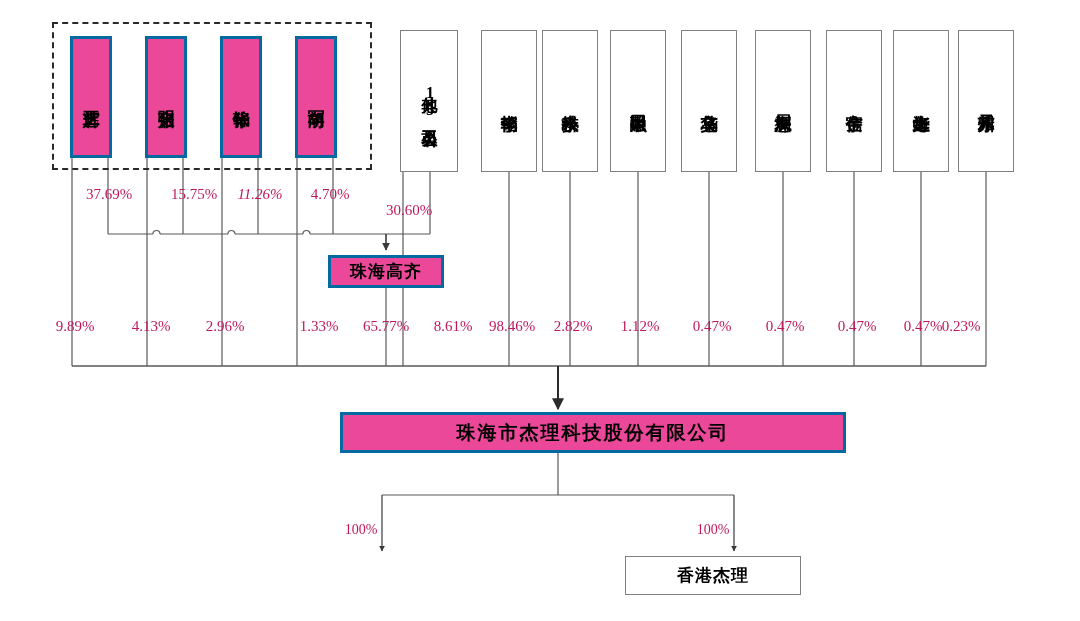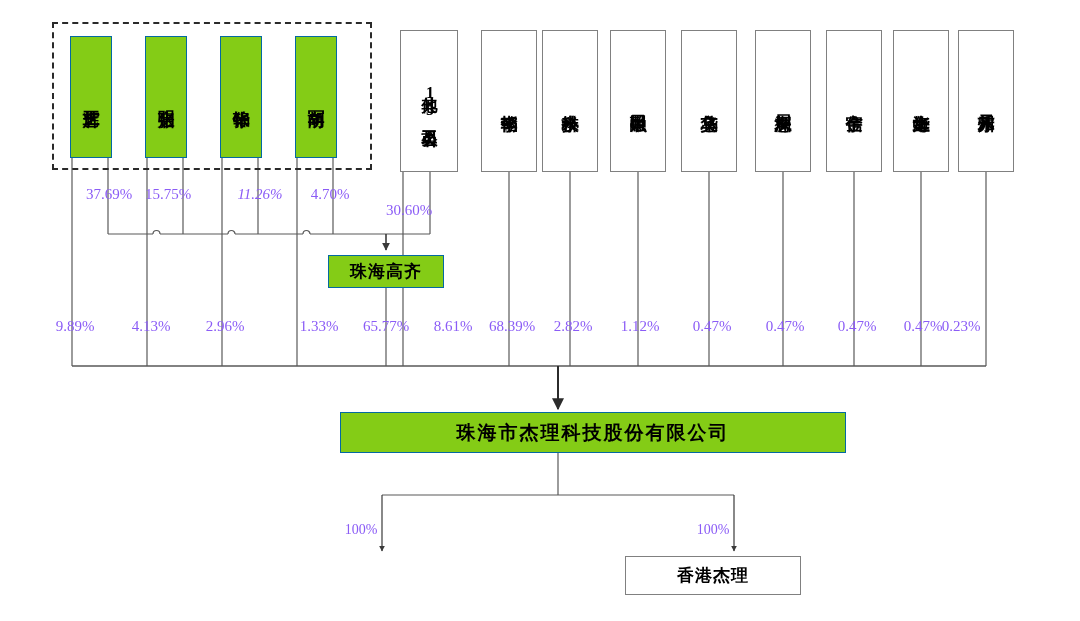--- a/index.html
+++ b/index.html
@@ -29,22 +29,22 @@
     border:1px solid #808080;
     background:#ffffff;
     display:flex;
     align-items:center;
     justify-content:center;
     text-align:center;
     font-family:"Liberation Serif","DejaVu Serif",serif;
     color:#000;
   }
   .node.filled{
-    background:#84cc16;
-    border:1px solid #0369a1;
+    background:#ec4899;
+    border:3px solid #0369a1;
   }
   
   .vnode{
     writing-mode:vertical-rl;
     text-orientation:upright;
     font-size:17px;
     line-height:1.02;
     letter-spacing:0px;
     font-weight:700;
     padding:6px 0;
@@ -68,21 +68,21 @@
     position:absolute;
     box-sizing:border-box;
     border:2px dashed #2a2a2a;
     background:transparent;
   }
   
   .pct{
     position:absolute;
     font-family:"Liberation Serif","DejaVu Serif",serif;
     font-size:15px;
-    color:#8b5cf6;
+    color:#be185d;
     white-space:nowrap;
     text-align:center;
     transform:translateX(-50%);
   }
   .pct.small{ font-size:14px; }
 </style>
 </head>
 <body>
 
 <div id="canvas">
@@ -176,34 +176,34 @@
 
   <div class="node vnode" style="left:755px; top:30px; width:56px; height:142px;">深圳展想</div>
 
   <div class="node vnode" style="left:826px; top:30px; width:56px; height:142px;">宇信金</div>
 
   <div class="node vnode" style="left:893px; top:30px; width:56px; height:142px;">上海华虹</div>
 
   <div class="node vnode" style="left:958px; top:30px; width:56px; height:142px;">苏州元禾</div>
 
   <div class="pct" style="left:109px; top:186px;">37.69%</div>
-  <div class="pct" style="left:168px; top:186px;">15.75%</div>
+  <div class="pct" style="left:194px; top:186px;">15.75%</div>
   <div class="pct" style="left:260px; top:186px;font-style:italic;">11.26%</div>
   <div class="pct" style="left:330px; top:186px;">4.70%</div>
   <div class="pct" style="left:409px; top:202px;">30.60%</div>
 
   <div class="node filled hnode" style="left:328px; top:255px; width:116px; height:33px;">珠海高齐</div>
 
   <div class="pct" style="left:75px; top:318px;">9.89%</div>
   <div class="pct" style="left:151px; top:318px;">4.13%</div>
   <div class="pct" style="left:225px; top:318px;">2.96%</div>
   <div class="pct" style="left:299px; top:318px;margin-left:20px;">1.33%</div>
   <div class="pct" style="left:386px; top:318px;">65.77%</div>
   <div class="pct" style="left:453px; top:318px;">8.61%</div>
-  <div class="pct" style="left:512px; top:318px;">68.39%</div>
+  <div class="pct" style="left:512px; top:318px;">98.46%</div>
   <div class="pct" style="left:573px; top:318px;">2.82%</div>
   <div class="pct" style="left:640px; top:318px;">1.12%</div>
   <div class="pct" style="left:712px; top:318px;">0.47%</div>
   <div class="pct" style="left:785px; top:318px;">0.47%</div>
   <div class="pct" style="left:857px; top:318px;">0.47%</div>
   <div class="pct" style="left:923px; top:318px;">0.47%</div>
   <div class="pct" style="left:961px; top:318px;">0.23%</div>
 
   <div class="node filled hnode big" style="left:340px; top:412px; width:506px; height:41px;">珠海市杰理科技股份有限公司</div>
 

